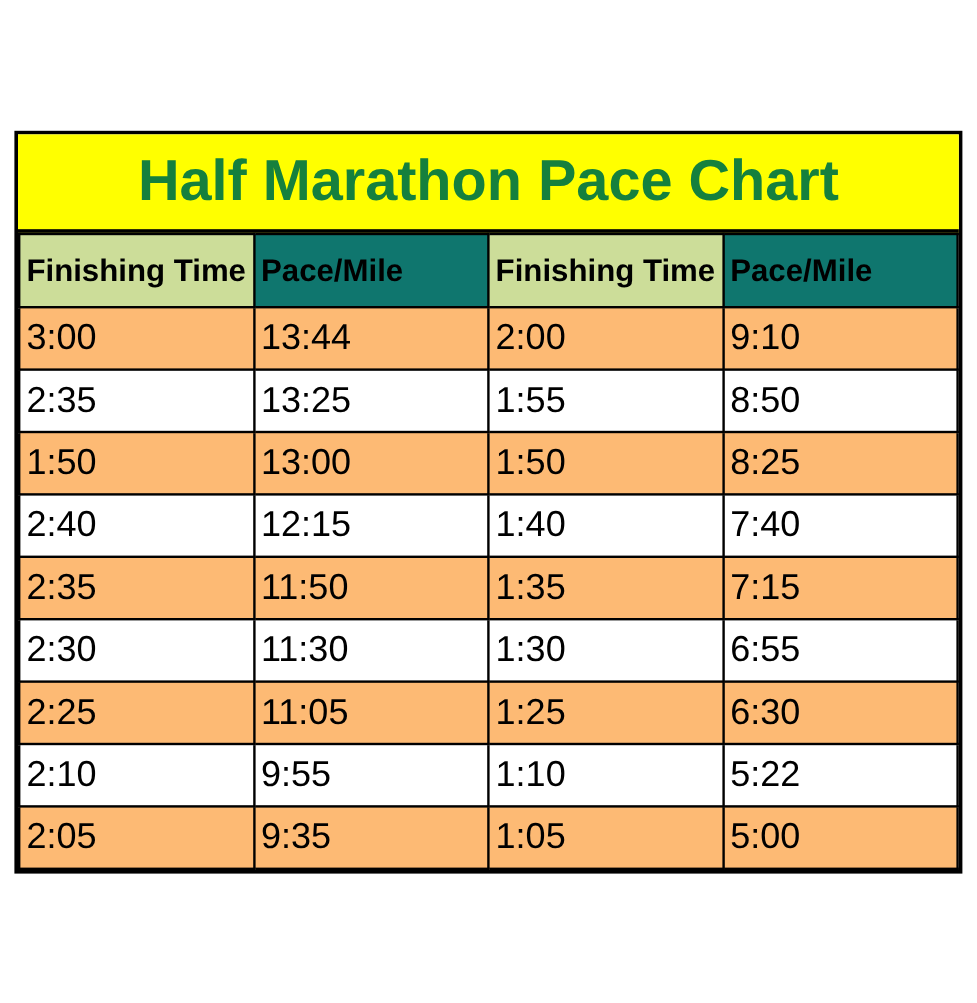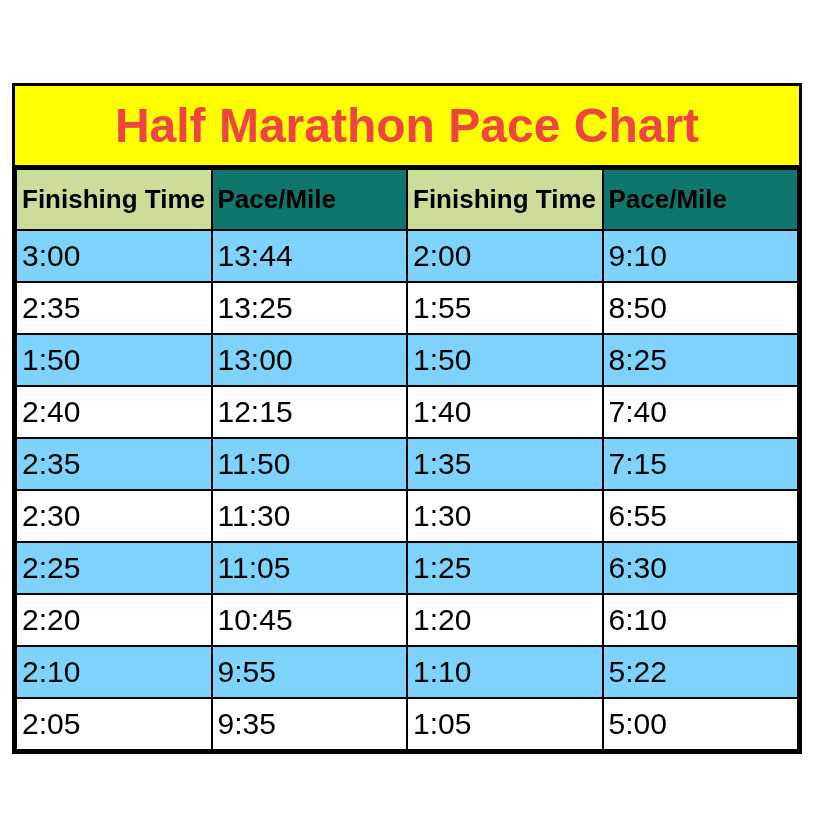--- a/index.html
+++ b/index.html
@@ -23,21 +23,21 @@
       background: #fff;
     }
 
     .chart-title {
       background: #ffff00;
       text-align: center;
       font-size: 48px;
       font-weight: bold;
       padding: 12px 10px;
       border-bottom: 3px solid #000;
-      color: #ef4444;
+      color: #15803d;
     }
 
     .chart-table {
       width: 100%;
       border-collapse: collapse;
     }
 
     .chart-table th, .chart-table td {
       border: 2px solid #000;
       text-align: left;
@@ -55,21 +55,21 @@
       background: #ccdd99;
       width: 25%;
     }
 
     .col-pace-mile {
       background: #0f766e;
       width: 25%;
     }
 
     .chart-table tbody tr td {
-      background: #7dd3fc;
+      background: #fdba74;
       font-size: 30px;
       padding: 8px 5px;
     }
 
     .chart-table tbody tr:nth-child(even) td {
       background: #fff;
     }
   </style>
 </head>
 <body>
@@ -122,26 +122,20 @@
           <td>1:30</td>
           <td>6:55</td>
         </tr>
         <tr>
           <td>2:25</td>
           <td>11:05</td>
           <td>1:25</td>
           <td>6:30</td>
         </tr>
         <tr>
-          <td>2:20</td>
-          <td>10:45</td>
-          <td>1:20</td>
-          <td>6:10</td>
-        </tr>
-        <tr>
           <td>2:10</td>
           <td>9:55</td>
           <td>1:10</td>
           <td>5:22</td>
         </tr>
         <tr>
           <td>2:05</td>
           <td>9:35</td>
           <td>1:05</td>
           <td>5:00</td>

